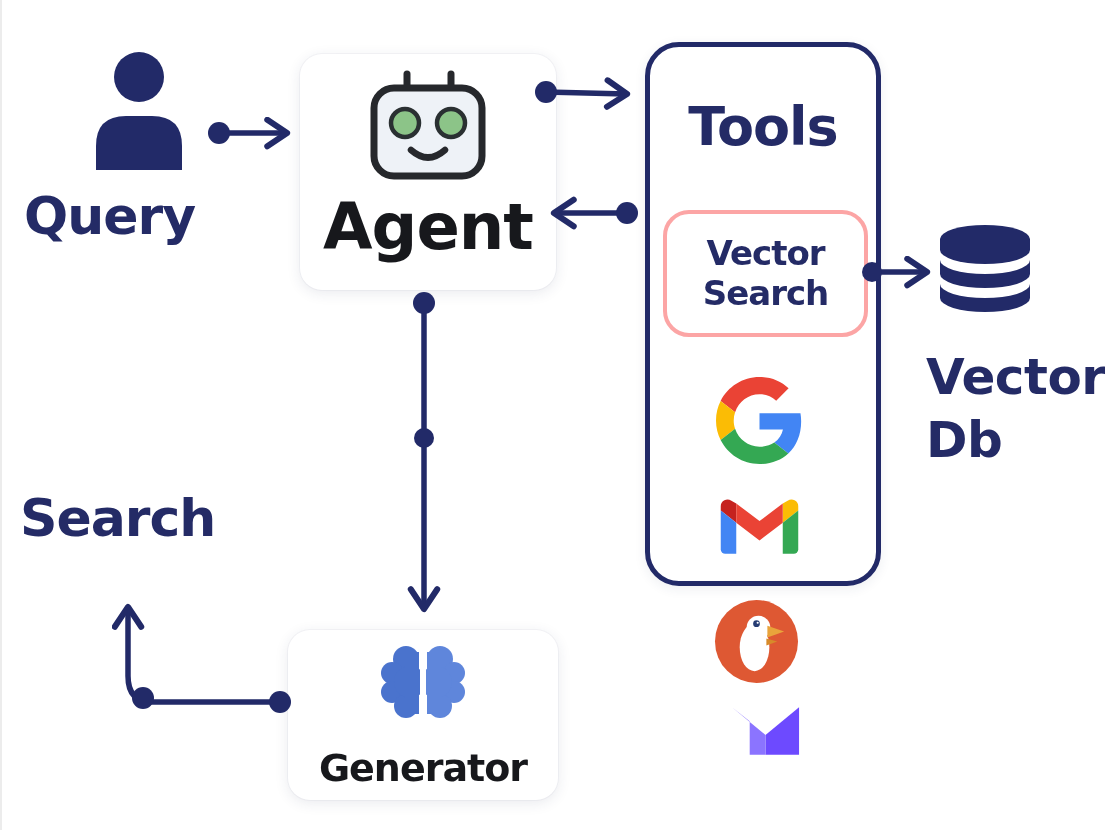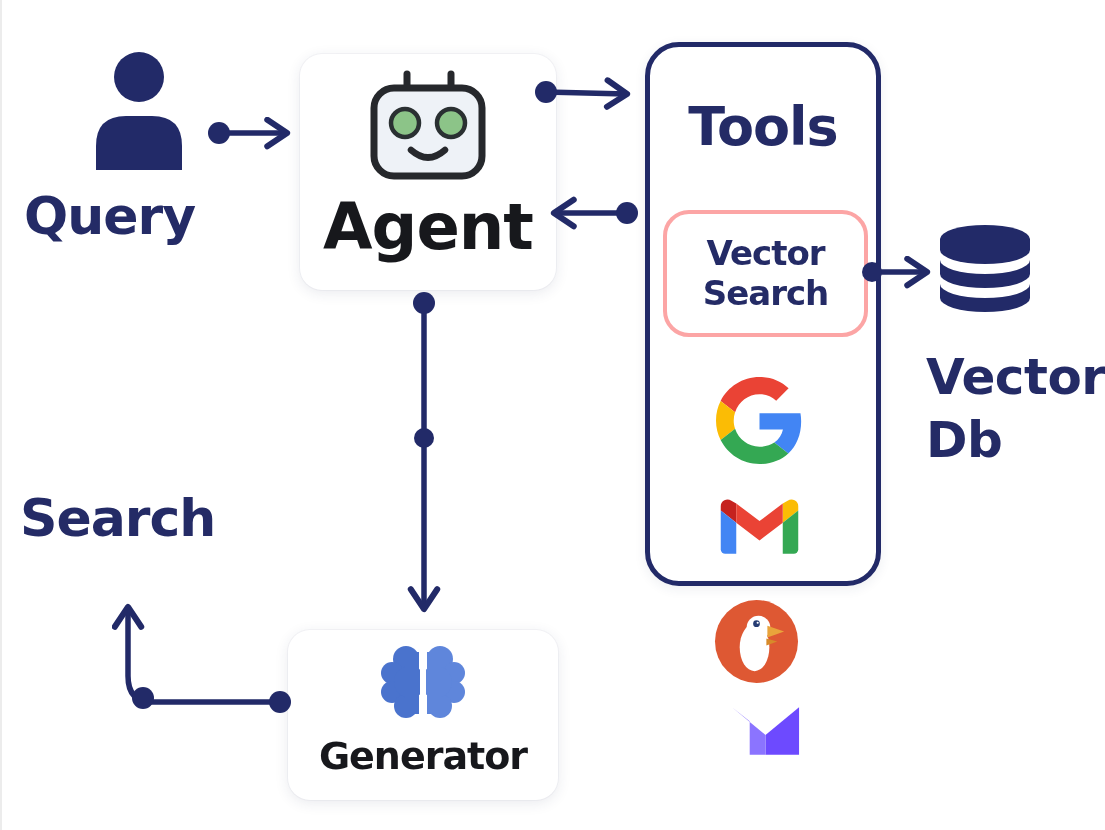--- a/index.html
+++ b/index.html
@@ -13,21 +13,21 @@
   .lbl{position:absolute;font-weight:700;color:#242b66;letter-spacing:-1px;line-height:1.1;}
   .card{
     position:absolute;background:#ffffff;border-radius:22px;z-index:2;
     box-shadow:0 3px 14px rgba(40,50,90,.10),0 0 0 1px rgba(40,50,90,.04);
     display:flex;flex-direction:column;align-items:center;
   }
   .node-text{font-weight:700;color:#17181c;letter-spacing:-1px;}
   .agent-card{left:300px;top:54px;width:256px;height:236px;padding-top:14px;box-sizing:border-box;}
   .agent-card .node-text{font-size:64px;margin-top:6px;}
   .generator-card{left:288px;top:630px;width:270px;height:170px;padding-top:12px;box-sizing:border-box;}
-  .generator-card .node-text{font-size:38px;margin-top:8px;}
+  .generator-card .node-text{font-size:38px;margin-top:20px;}
   .tools-box{
     position:absolute;left:645px;top:42px;width:236px;height:544px;box-sizing:border-box;
     border:5px solid #222a68;border-radius:34px;background:#fff;z-index:1;
     box-shadow:0 3px 12px rgba(40,50,90,.08);
   }
   .tools-title{position:absolute;top:48px;left:0;width:100%;text-align:center;
     font-size:54px;font-weight:700;color:#242b66;letter-spacing:-1px;}
   .vsearch-box{
     position:absolute;left:13px;top:163px;width:205px;height:127px;box-sizing:border-box;
     border:4px solid #fca5a5;border-radius:26px;background:#fff;

